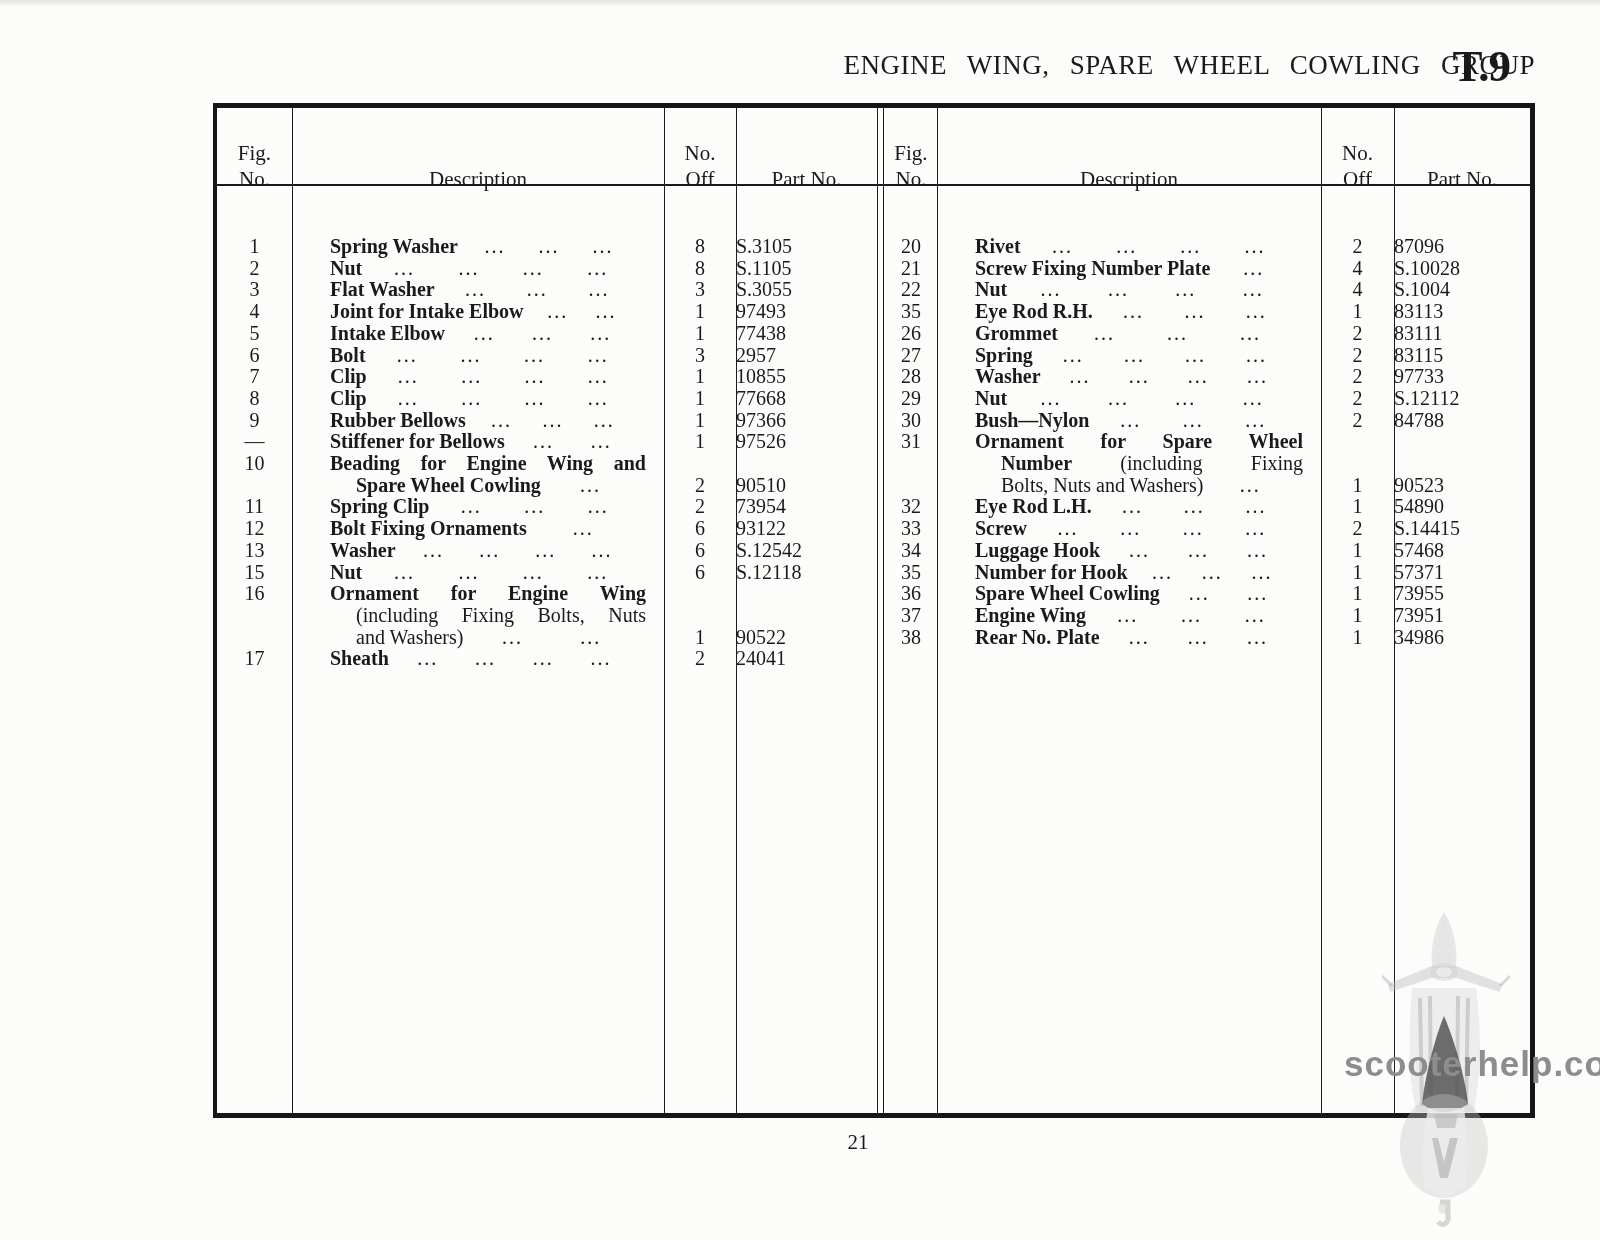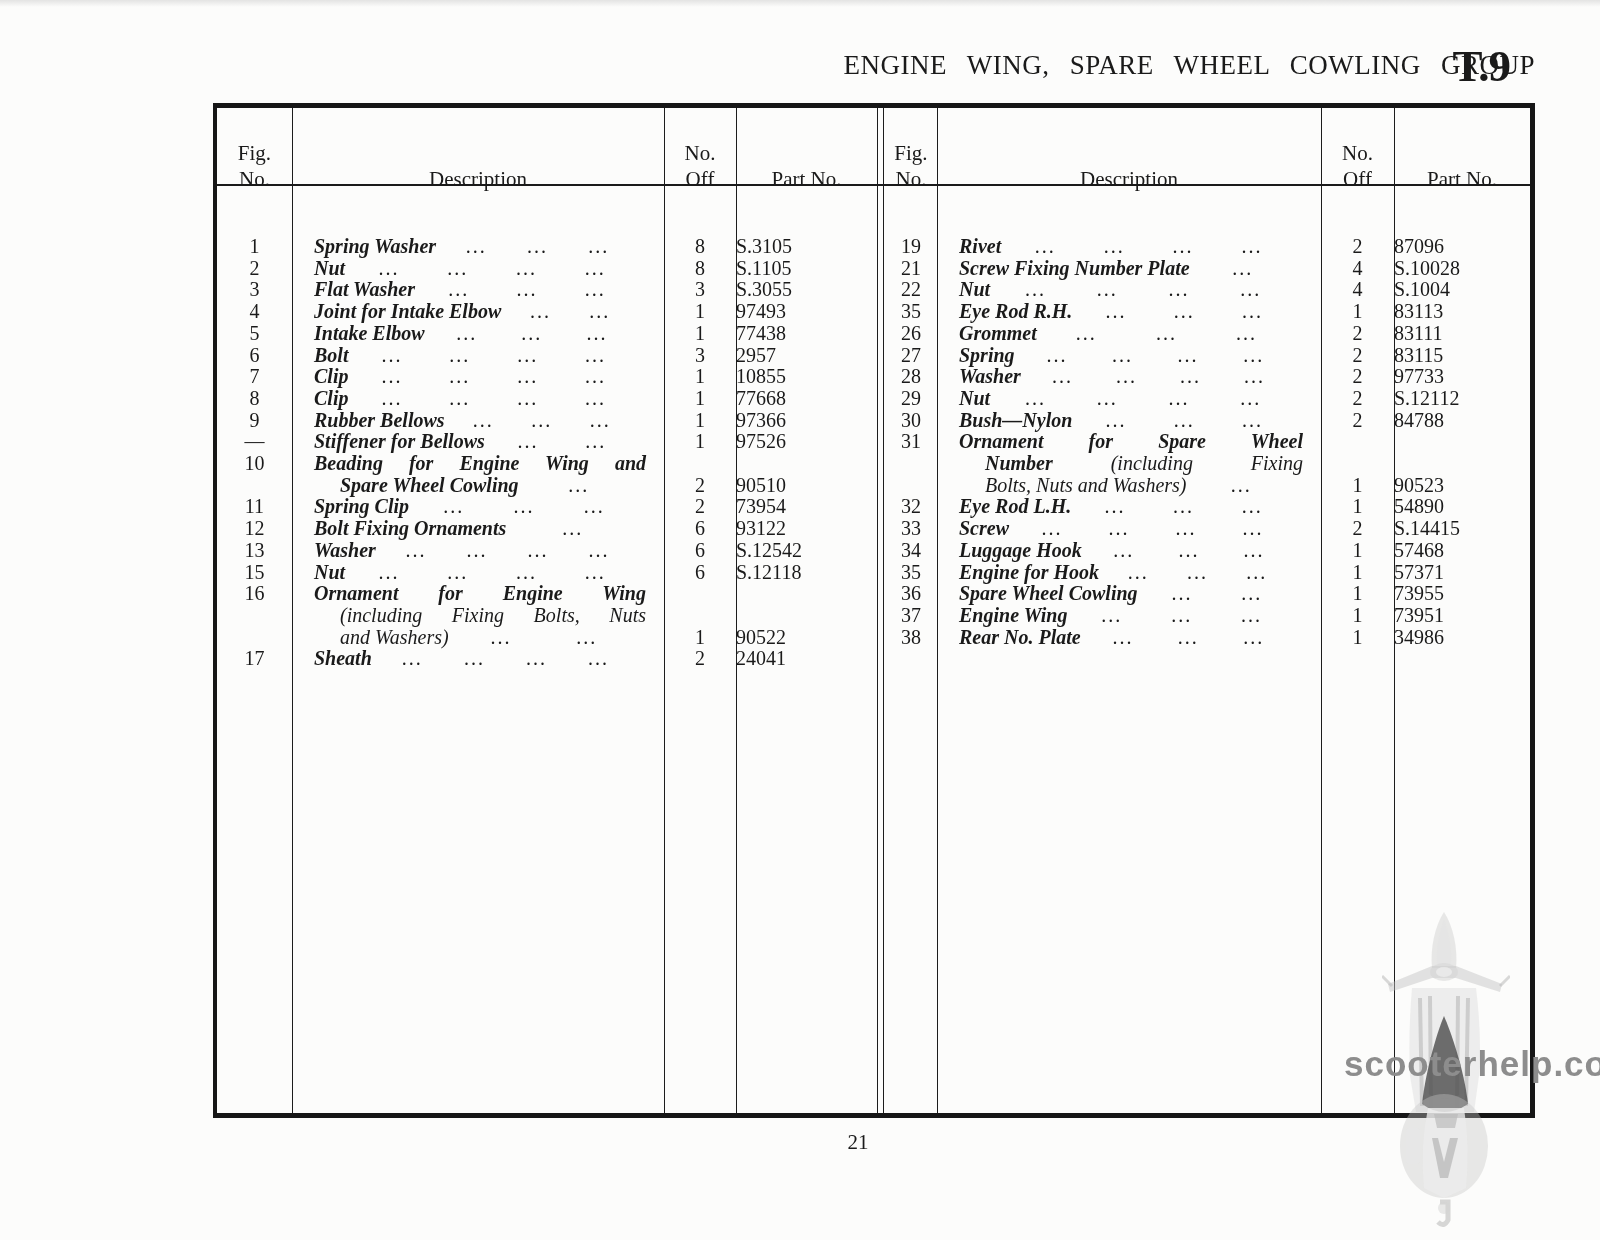--- a/index.html
+++ b/index.html
@@ -32,21 +32,21 @@
   #rightHalf{left:668px;width:645px;}
   .header-grid{display:grid;height:97px;align-items:end;}
   #leftHalf .header-grid,#leftHalf .body-grid{grid-template-columns:75px 372px 72px 141px;}
   #rightHalf .header-grid,#rightHalf .body-grid{grid-template-columns:52px 384px 73px 136px;}
   .hcell{text-align:center;font-size:21px;line-height:26px;padding-bottom:13px;}
   .body-grid{display:grid;padding-top:31px;font-size:20px;line-height:21.7px;}
   .cell{min-height:21.7px;}
   .fig{text-align:center;align-self:start;}
   .off{text-align:center;align-self:end;}
   .part{text-align:left;padding-right:24px;align-self:end;font-variant-numeric:lining-nums;}
-  .desc{padding-left:22px;padding-right:18px;align-self:start;font-style:italic;}
+  .desc{padding-left:38px;padding-right:18px;align-self:start;}
   .dline{display:flex;white-space:pre;}
   .dline.just{display:block;text-align:justify;text-align-last:justify;white-space:normal;}
   .dline.ind{padding-left:26px;}
   .b{font-weight:bold;}
   .dots{flex:1 1 auto;display:flex;justify-content:space-around;align-items:baseline;margin-left:10px;padding-right:16px;}
   .dg{letter-spacing:2px;}
   .pagenum{position:absolute;top:1130px;left:213px;width:1290px;text-align:center;font-size:21px;}
   .wm-text{
     position:absolute;left:1344px;top:1044px;z-index:6;
     font-family:"Liberation Sans", sans-serif;font-size:35px;font-weight:bold;
@@ -201,21 +201,21 @@
         <div>No.</div>
       </div>
       <div class="hcell">Description</div>
       <div class="hcell">
         <div>No.</div>
         <div>Off</div>
       </div>
       <div class="hcell">Part No.</div>
     </div>
     <div class="body-grid" id="rightBody">
-        <div class="cell fig">19</div>
+        <div class="cell fig">20</div>
         <div class="cell desc">
           <div class="dline"><span class="b">Rivet</span><span class="dots"><span class="dg">...</span><span class="dg">...</span><span class="dg">...</span><span class="dg">...</span></span></div>
         </div>
         <div class="cell off">2</div>
         <div class="cell part">87096</div>
         <div class="cell fig">21</div>
         <div class="cell desc">
           <div class="dline"><span class="b">Screw Fixing Number Plate</span><span class="dots"><span class="dg">...</span></span></div>
         </div>
         <div class="cell off">4</div>
@@ -283,21 +283,21 @@
         <div class="cell off">2</div>
         <div class="cell part">S.14415</div>
         <div class="cell fig">34</div>
         <div class="cell desc">
           <div class="dline"><span class="b">Luggage Hook</span><span class="dots"><span class="dg">...</span><span class="dg">...</span><span class="dg">...</span></span></div>
         </div>
         <div class="cell off">1</div>
         <div class="cell part">57468</div>
         <div class="cell fig">35</div>
         <div class="cell desc">
-          <div class="dline"><span class="b">Engine for Hook</span><span class="dots"><span class="dg">...</span><span class="dg">...</span><span class="dg">...</span></span></div>
+          <div class="dline"><span class="b">Number for Hook</span><span class="dots"><span class="dg">...</span><span class="dg">...</span><span class="dg">...</span></span></div>
         </div>
         <div class="cell off">1</div>
         <div class="cell part">57371</div>
         <div class="cell fig">36</div>
         <div class="cell desc">
           <div class="dline"><span class="b">Spare Wheel Cowling</span><span class="dots"><span class="dg">...</span><span class="dg">...</span></span></div>
         </div>
         <div class="cell off">1</div>
         <div class="cell part">73955</div>
         <div class="cell fig">37</div>

